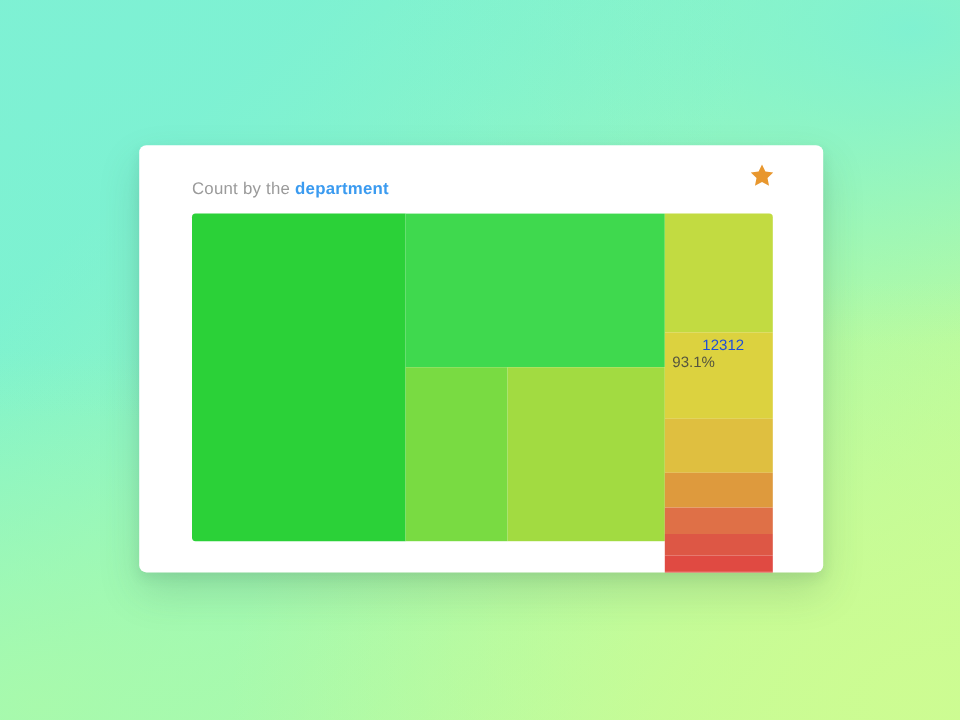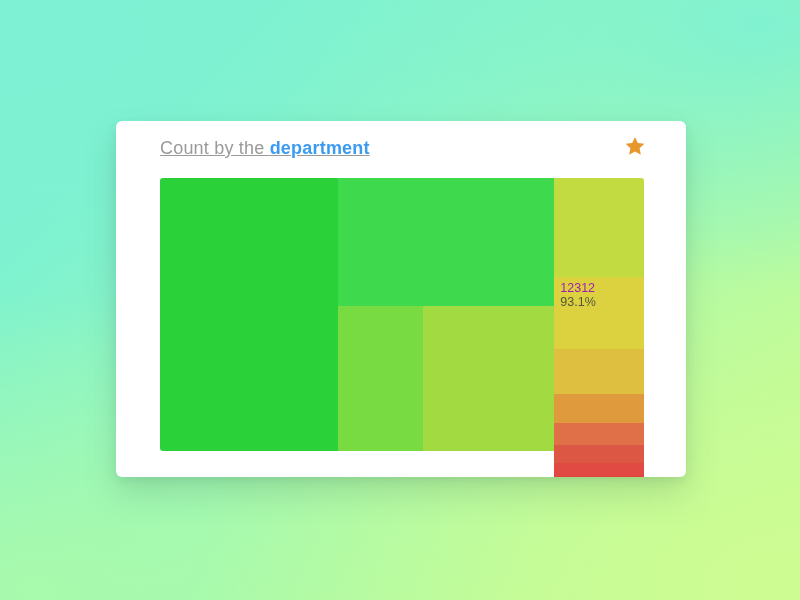--- a/index.html
+++ b/index.html
@@ -50,26 +50,25 @@
   
   #card-header {
     position: absolute;
     left: 0; top: 0;
     width: 570px;
     height: 57px;
   }
   #chart-title {
     position: absolute;
     left: 44px;
-    top: 17px;
-    font-size: 18px;
+    top: 28px;
+    font-size: 14px;
     color: #9a9a9a;
     letter-spacing: 0.2px;
     white-space: nowrap;
-    text-decoration: underline;
   }
   #chart-title .dim-link {
     color: #3b9bf0;
     font-weight: bold;
   }
   #favorite-star {
     position: absolute;
     right: 40px;
     top: 14px;
     width: 22px;
@@ -95,21 +94,21 @@
   .tile-label {
     position: absolute;
     left: 6px;
     top: 4px;
     font-size: 12.5px;
     line-height: 14px;
     color: #4a4a33;
     white-space: nowrap;
     pointer-events: none;
   }
-  .tile-label .lbl-value { display: block; color: #a21caf; }
+  .tile-label .lbl-value { display: block; color: #1d4ed8; margin-left: 25px; }
   .tile-label .lbl-pct   { display: block; color: #55553f; }
 </style>
 </head>
 <body>
 
 <div id="bg-wash"></div>
 
 <div id="card">
 
   <div id="card-header">

